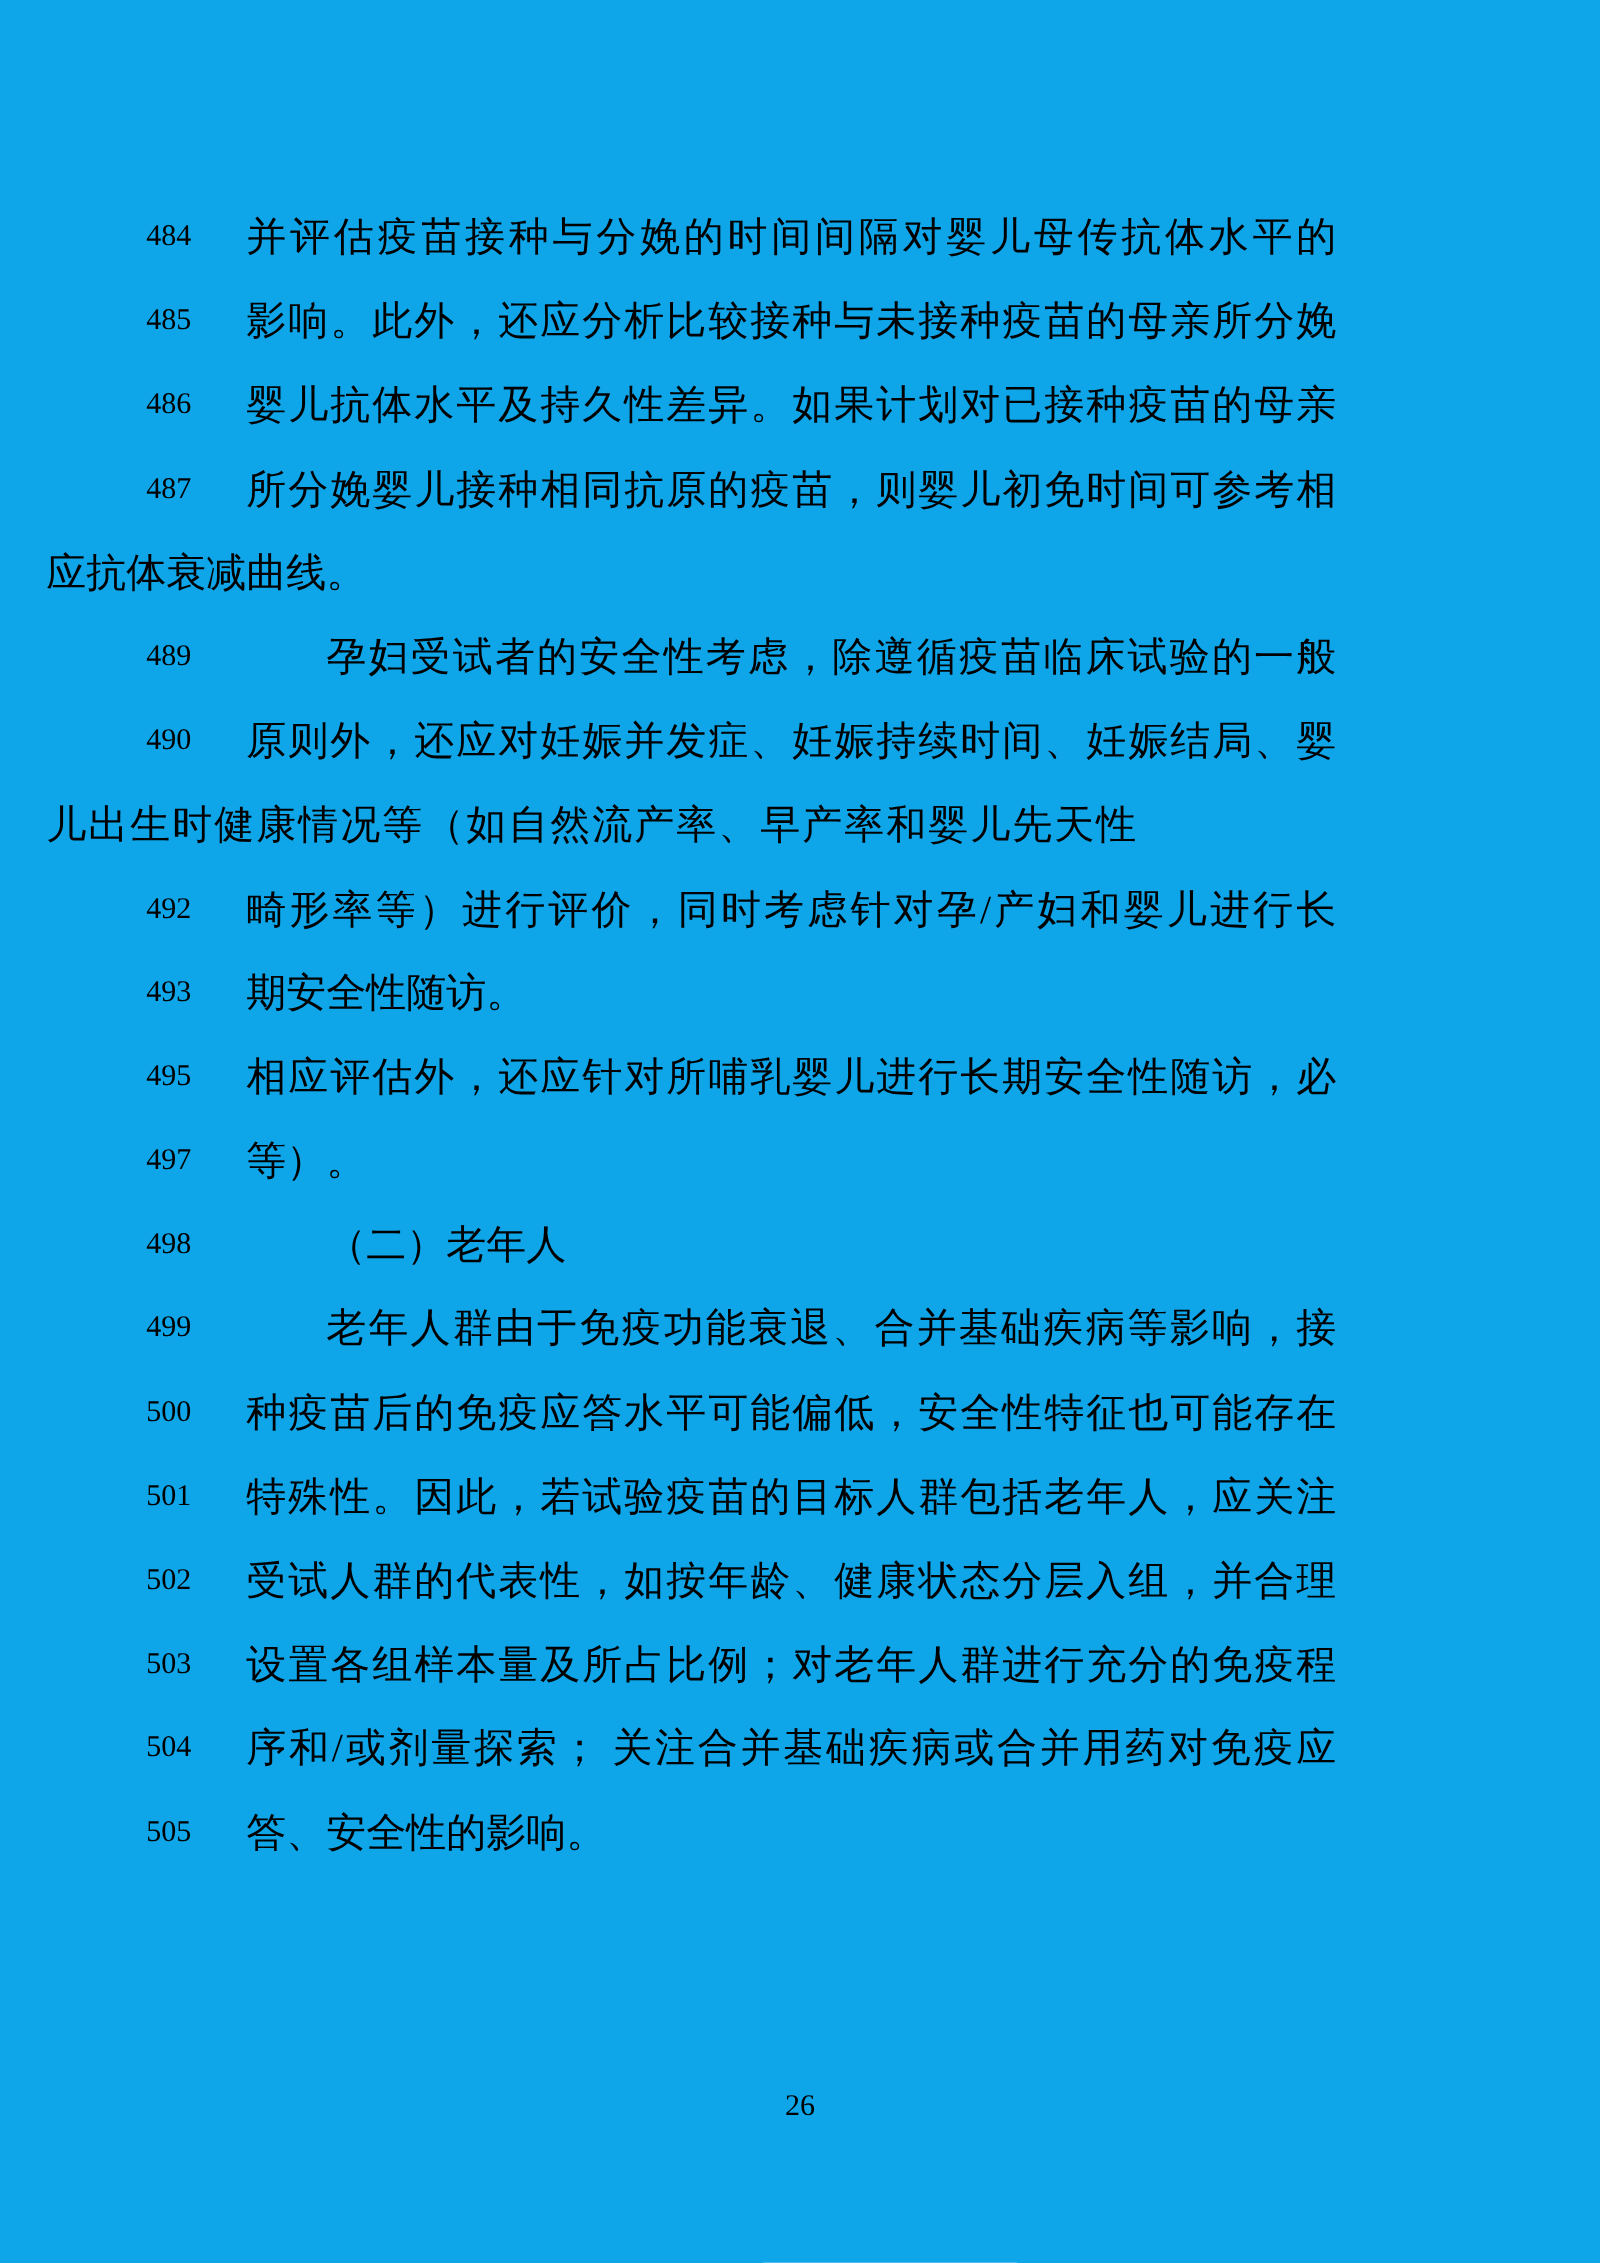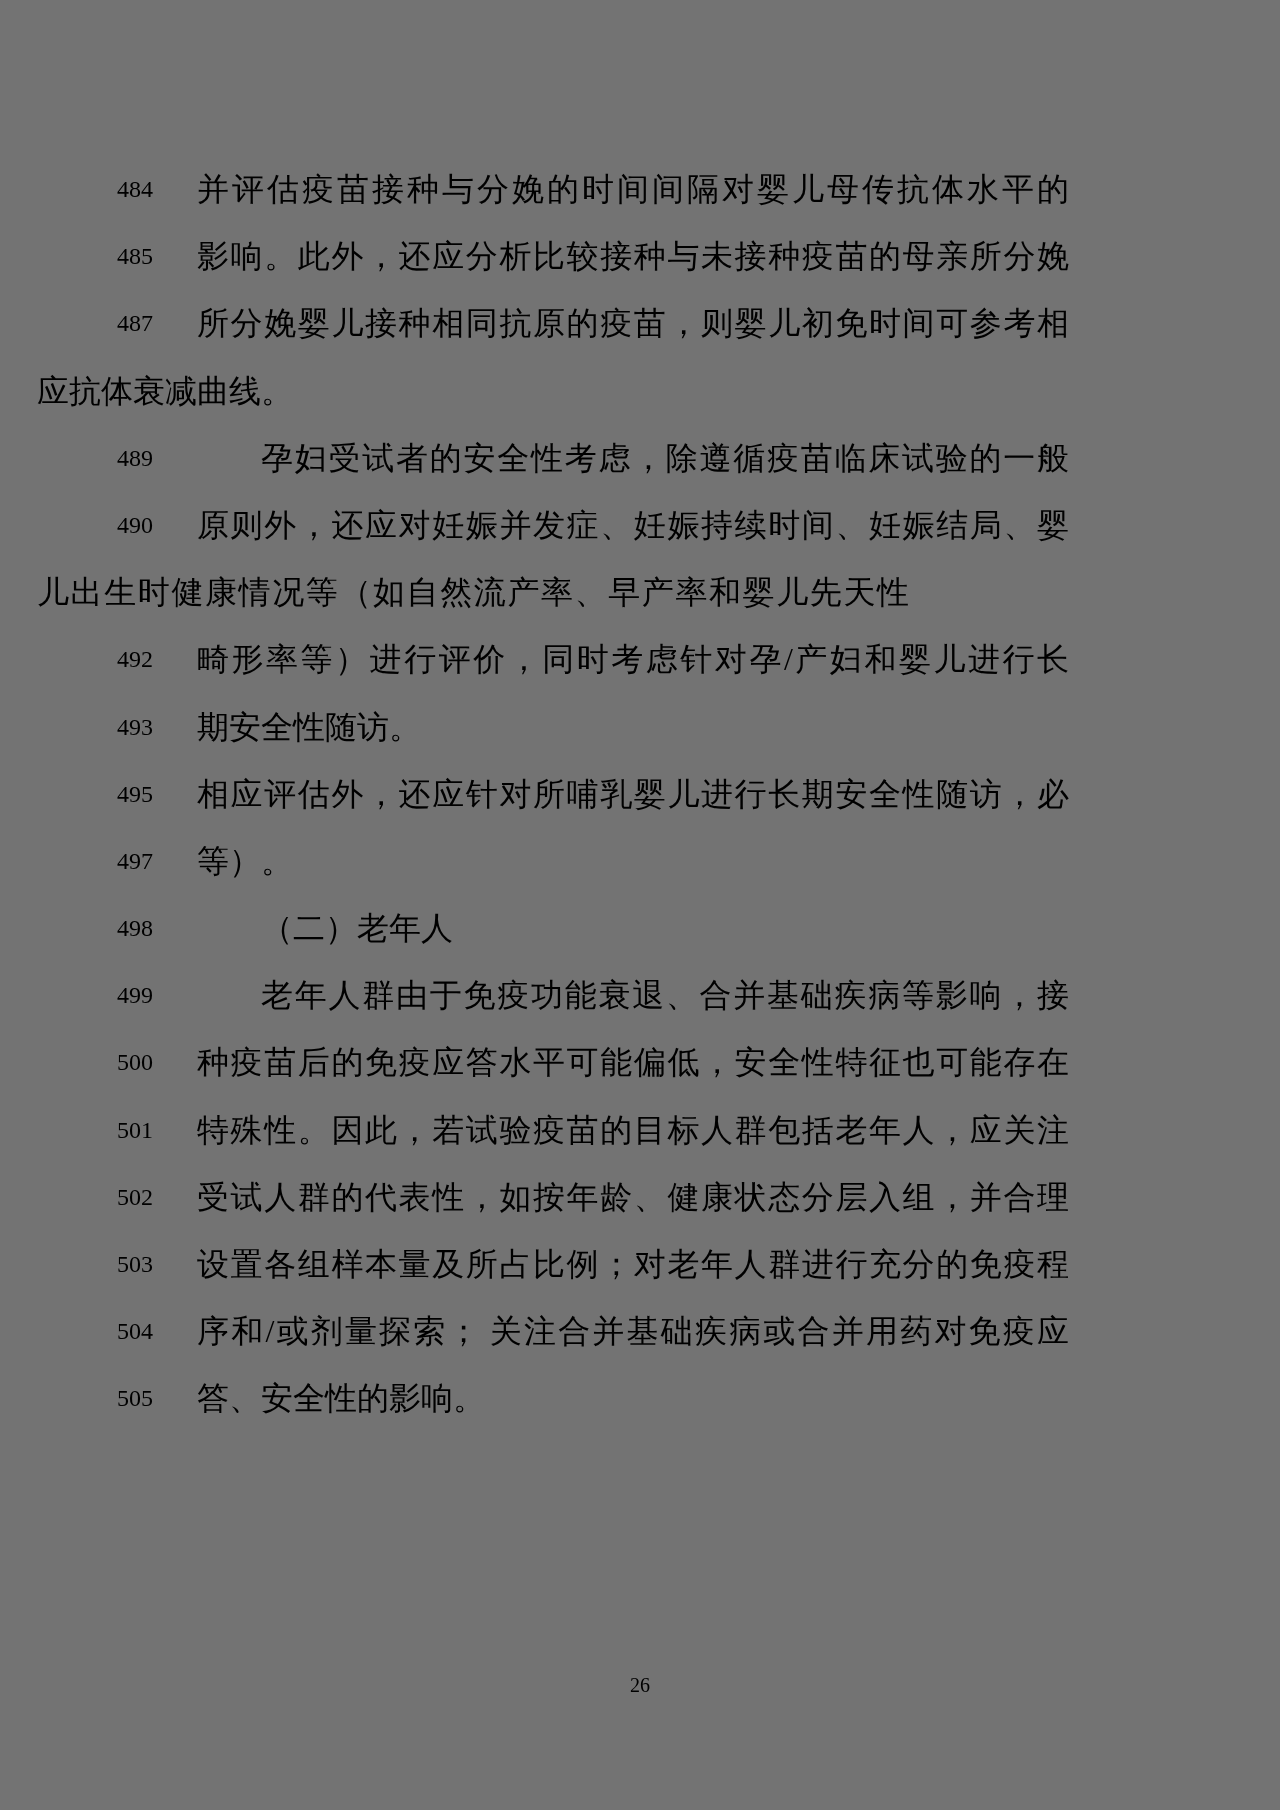--- a/index.html
+++ b/index.html
@@ -14,21 +14,21 @@
     color: #000000;
     font-family: "DejaVu Serif", "Liberation Serif", serif;
     overflow: hidden;
   }
   .page {
     position: absolute;
     top: 0;
     left: 0;
     width: 1280px;
     height: 1810px;
-    background: #737373;
+    background: #0ea5e9;
   }
   .doc-body {
     position: absolute;
     top: 156px;
     left: 0;
     width: 1280px;
   }
   .row {
     display: flex;
     align-items: center;
@@ -63,37 +63,41 @@
   .line-text.indent {
     text-indent: 64px;
   }
   .footer {
     position: absolute;
     top: 1668px;
     left: 0;
     width: 1280px;
     text-align: center;
     font-family: "Liberation Serif", serif;
-    font-size: 20px;
+    font-size: 24px;
     line-height: 34px;
     color: #000000;
   }
 </style>
 </head>
 <body>
 
 <div class="page">
   <div class="doc-body">
       <div class="row">
     <span class="line-num">484</span>
     <span class="line-text justify">并评估疫苗接种与分娩的时间间隔对婴儿母传抗体水平的</span>
   </div>
       <div class="row">
     <span class="line-num">485</span>
     <span class="line-text justify">影响。此外，还应分析比较接种与未接种疫苗的母亲所分娩</span>
+  </div>
+      <div class="row">
+    <span class="line-num">486</span>
+    <span class="line-text justify">婴儿抗体水平及持久性差异。如果计划对已接种疫苗的母亲</span>
   </div>
       <div class="row">
     <span class="line-num">487</span>
     <span class="line-text justify">所分娩婴儿接种相同抗原的疫苗，则婴儿初免时间可参考相</span>
   </div>
       <div class="row">
     <span class="line-text">应抗体衰减曲线。</span>
   </div>
       <div class="row">
     <span class="line-num">489</span>

